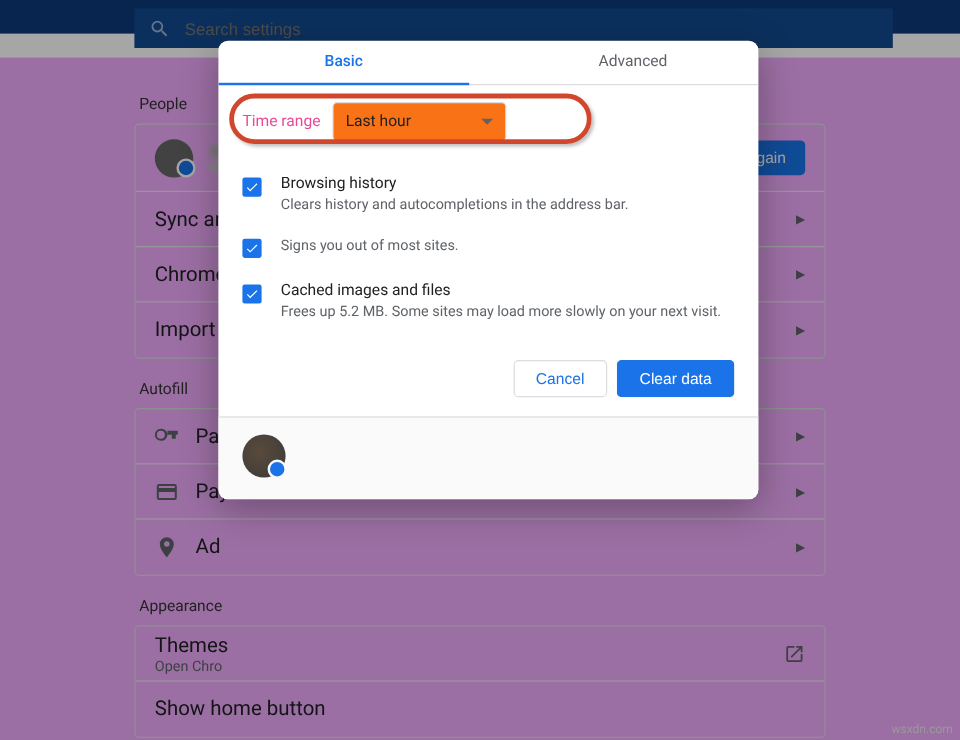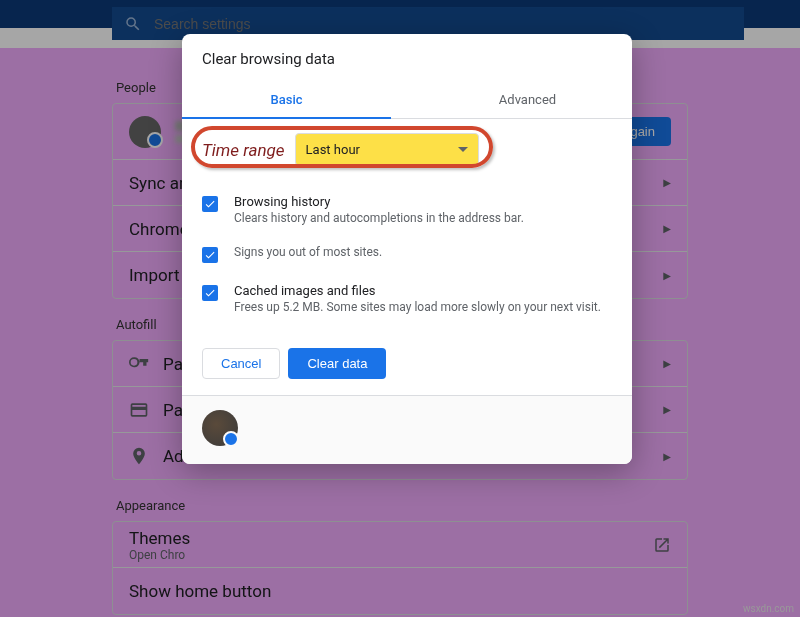--- a/index.html
+++ b/index.html
@@ -99,25 +99,25 @@
     .tab.active { color: #1a73e8; font-weight: 500; }
     .tab.active::after {
       content: ''; position: absolute; bottom: -1px; left: 0; right: 0;
       height: 2px; background: #1a73e8;
     }
     .dialog-body { padding: 14px 20px 8px; position: relative; }
     .time-row {
       display: flex; align-items: center; gap: 10px;
       margin-bottom: 18px;
     }
-    .time-label { font-size: 17px; color: #7f1d1d; font-style: italic; }
+    .time-label { font-size: 13px; color: #ec4899; }
     .time-select {
       display: flex; align-items: center; justify-content: space-between;
       border: 1px solid #dadce0; border-radius: 4px;
-      background: #fde047; padding: 8px 10px; width: 184px;
+      background: #f97316; padding: 8px 10px; width: 145px;
       font-size: 13px; color: #202124; cursor: pointer;
     }
     .time-select svg { fill: #5f6368; width: 10px; height: 10px; }
     .highlight-ring {
       position: absolute;
       top: 7px; left: 9px;
       width: 302px; height: 42px;
       border: 4px solid #d1472e;
       border-radius: 22px;
       pointer-events: none;
@@ -129,21 +129,21 @@
     }
     .checkbox {
       width: 16px; height: 16px; border-radius: 2px;
       background: #1a73e8; display: flex; align-items: center; justify-content: center;
       flex-shrink: 0; margin-top: 2px; cursor: pointer;
     }
     .checkbox svg { fill: #fff; width: 12px; height: 12px; }
     .check-text .t { font-size: 13px; color: #202124; margin-bottom: 2px; }
     .check-text .s { font-size: 12px; color: #5f6368; }
     .dialog-actions {
-      display: flex; gap: 8px;
+      display: flex; justify-content: flex-end; gap: 8px;
       padding: 16px 20px;
     }
     .btn {
       font-size: 13px; padding: 7px 18px; border-radius: 4px; cursor: pointer; border: 1px solid transparent;
     }
     .btn-cancel { background: #fff; color: #1a73e8; border: 1px solid #dadce0; }
     .btn-primary { background: #1a73e8; color: #fff; }
     .dialog-footer {
       border-top: 1px solid #dadce0;
       background: #fafafa;
@@ -248,21 +248,20 @@
     </div>
     <div class="row">
       <span class="row-label">Show home button</span>
     </div>
   </div>
 </div>
 
 <div class="overlay"></div>
 
 <div class="dialog">
-  <div class="dialog-title">Clear browsing data</div>
   <div class="tabs">
     <div class="tab active">Basic</div>
     <div class="tab">Advanced</div>
   </div>
   <div class="dialog-body">
     <div class="highlight-ring"></div>
     <div class="time-row">
       <span class="time-label">Time range</span>
       <div class="time-select">
         <span>Last hour</span>

